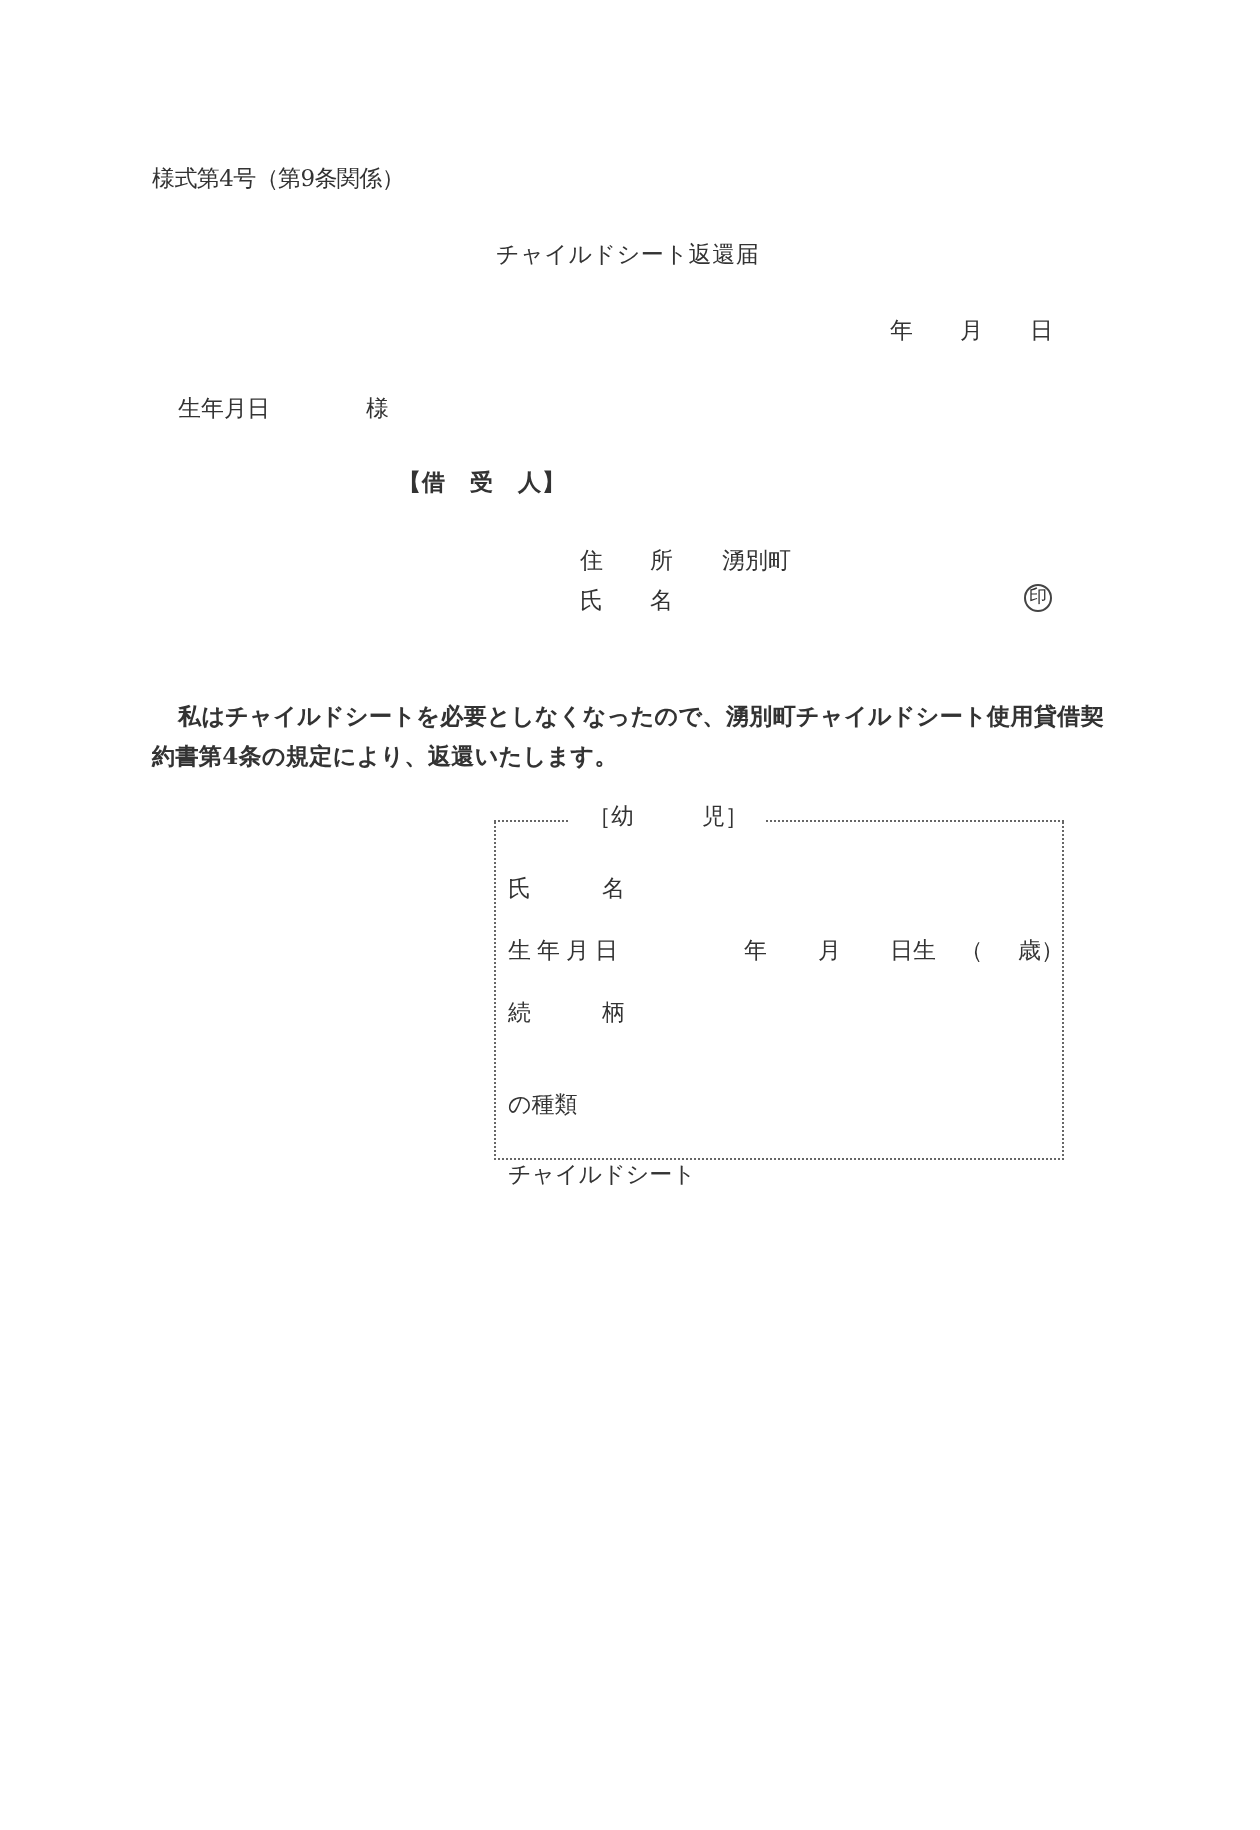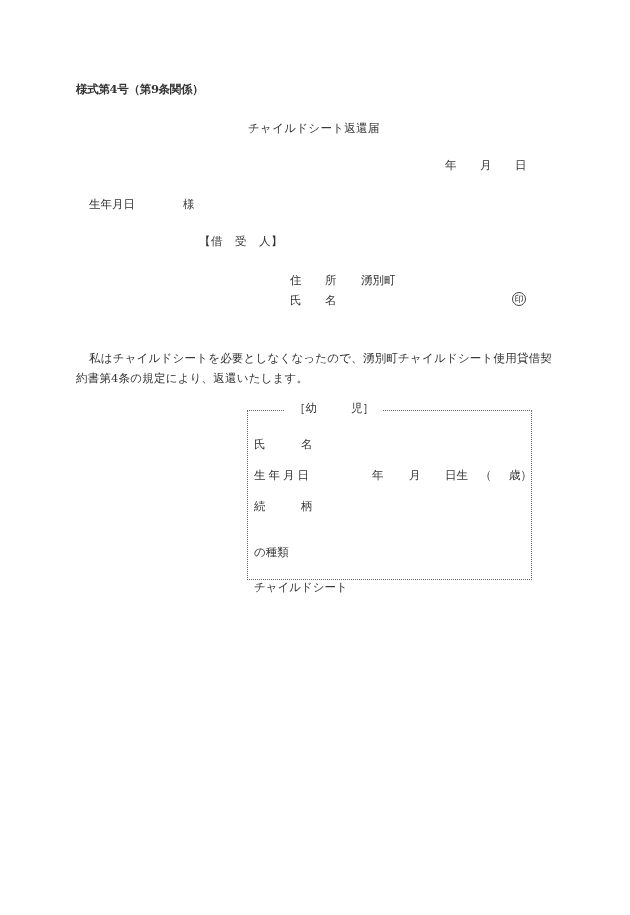--- a/index.html
+++ b/index.html
@@ -11,31 +11,31 @@
       width: 630px;
       height: 915px;
       position: relative;
       font-family: "DejaVu Serif", "Liberation Serif", serif;
       color: #333333;
       font-size: 11.5px;
       overflow: hidden;
     }
     .abs { position: absolute; white-space: nowrap; line-height: 1; }
 
-    .form-number { left: 76px; top: 84px; letter-spacing: -0.3px; font-weight: bold; }
+    .form-number { left: 76px; top: 84px; letter-spacing: -0.3px; }
     .doc-title { left: 248px; top: 123px; letter-spacing: 0.3px; font-family: Liberation Serif, serif; }
 
     .date-year  { left: 445px; top: 160px; }
     .date-month { left: 480px; top: 160px; }
     .date-day   { left: 515px; top: 160px; }
 
     .addressee-name  { left: 89px; top: 199px; }
     .addressee-honor { left: 183px; top: 199px; }
 
-    .borrower-heading { left: 199px; top: 236px; font-weight: normal; letter-spacing: 0.5px; }
+    .borrower-heading { left: 199px; top: 236px; font-weight: bold; letter-spacing: 0.5px; }
 
     .addr-label-1 { left: 290px; top: 275px; }
     .addr-label-2 { left: 325px; top: 275px; }
     .addr-value   { left: 361px; top: 275px; text-align: right; }
     .name-label-1 { left: 290px; top: 295px; }
     .name-label-2 { left: 325px; top: 295px; }
 
     .seal-icon {
       left: 512px; top: 292px;
       width: 14px; height: 14px;
@@ -46,20 +46,21 @@
       box-sizing: border-box;
     }
 
     .body-text {
       left: 76px; top: 348px;
       width: 480px;
       white-space: normal;
       line-height: 20px;
       text-indent: 13px;
       letter-spacing: 0.2px;
+      font-weight: bold;
     }
 
     .infant-box {
       left: 247px; top: 410px;
       width: 285px; height: 170px;
       border: 1.5px dotted #666;
       box-sizing: border-box;
     }
     .box-legend {
       left: 285px; top: 403px;

